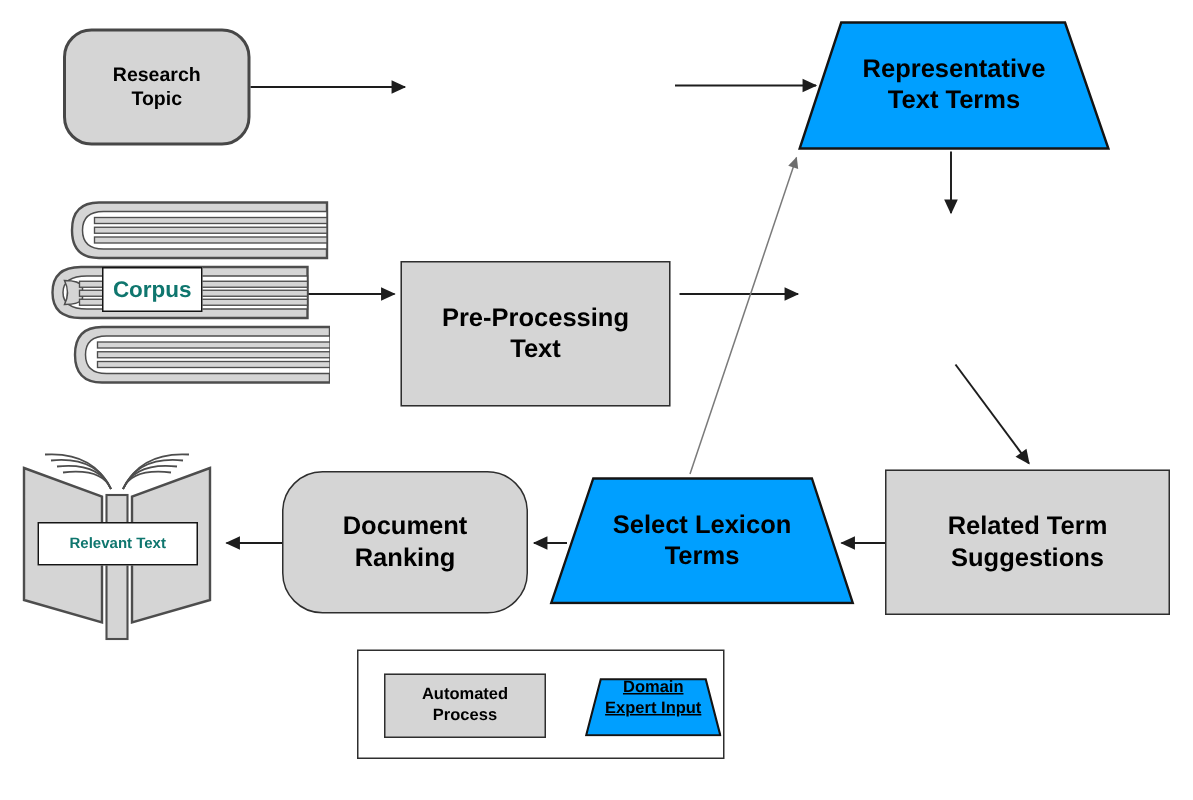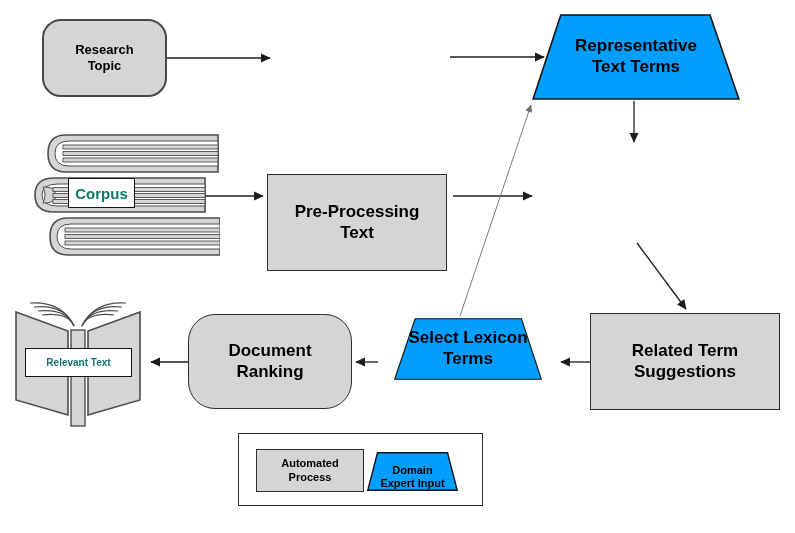--- a/index.html
+++ b/index.html
@@ -33,22 +33,22 @@
   .legend{
     position:absolute;left:238px;top:433px;width:245px;height:73px;
     background:#ffffff;border:1.5px solid #2e2e2e;z-index:1;box-sizing:border-box;
   }
   .legend .rect-sample{
     position:absolute;left:17px;top:15px;width:108px;height:43px;
     background:#D5D5D5;border:1.4px solid #2e2e2e;display:flex;align-items:center;
     justify-content:center;text-align:center;box-sizing:border-box;
   }
   .legend .trap-sample{
-    position:absolute;left:128px;top:18px;width:91px;height:39px;
-    display:flex;align-items:flex-end;justify-content:center;text-align:center;
+    position:absolute;left:151px;top:18px;width:91px;height:39px;
+    display:flex;align-items:flex-start;justify-content:center;text-align:center;text-decoration:underline;
   }
   .legend .lbl{font-size:11px;line-height:1.25;}
   .legend .trap-sample svg{position:absolute;left:0;top:0;width:100%;height:100%;}
 </style>
 </head>
 <body>
 
 <div class="stage">
 
   <svg class="connectors">
@@ -115,21 +115,21 @@
     <span class="lbl big">Pre-Processing
 Text</span>
   </div>
 
 
   <div class="node rect" style="left:590px;top:313px;width:190px;height:97px;">
     <span class="lbl big">Related Term
 Suggestions</span>
   </div>
 
-  <div class="node trap" style="left:364px;top:318px;width:208px;height:62px;">
+  <div class="node trap" style="left:364px;top:318px;width:208px;height:85px;">
     <svg class="shape" viewBox="0 0 208 87">
       <polygon points="29.8,1 179,1 206.9,86 1.1,86" stroke="#141414" stroke-width="1.6" fill="#009FFF"></polygon>
     </svg>
     <span class="lbl big">Select Lexicon
 Terms</span>
   </div>
 
   <div class="node rect" style="left:188px;top:314px;width:164px;height:95px;border-radius:27px;">
     <span class="lbl big">Document
 Ranking</span>

